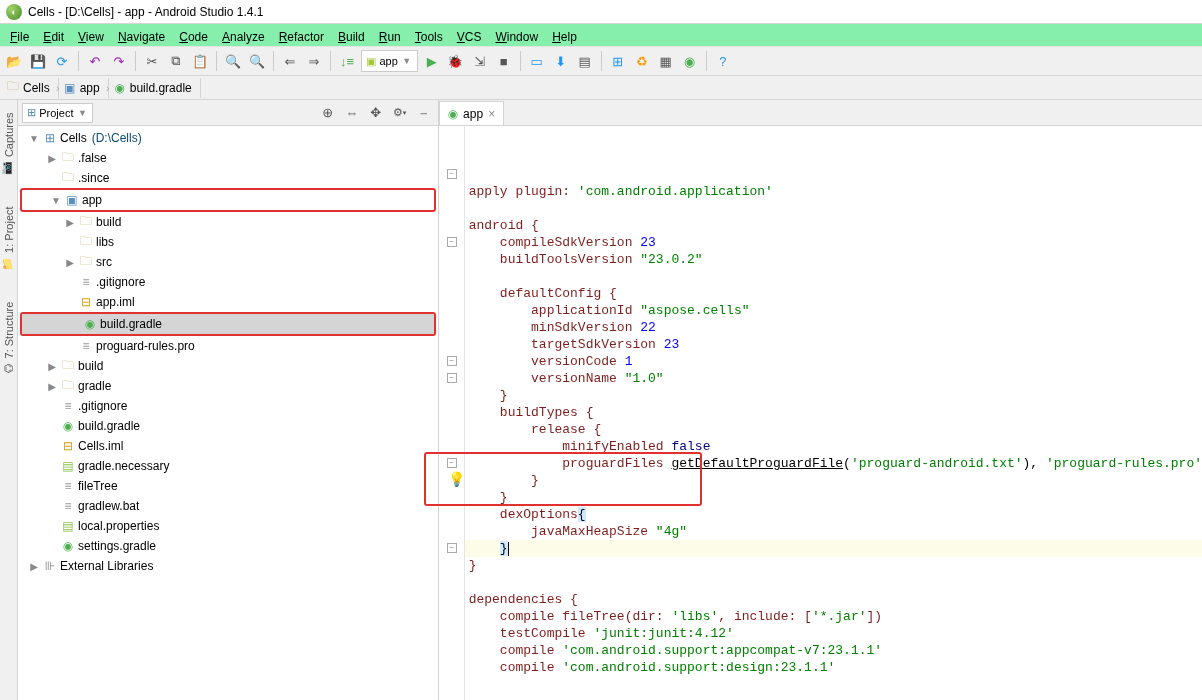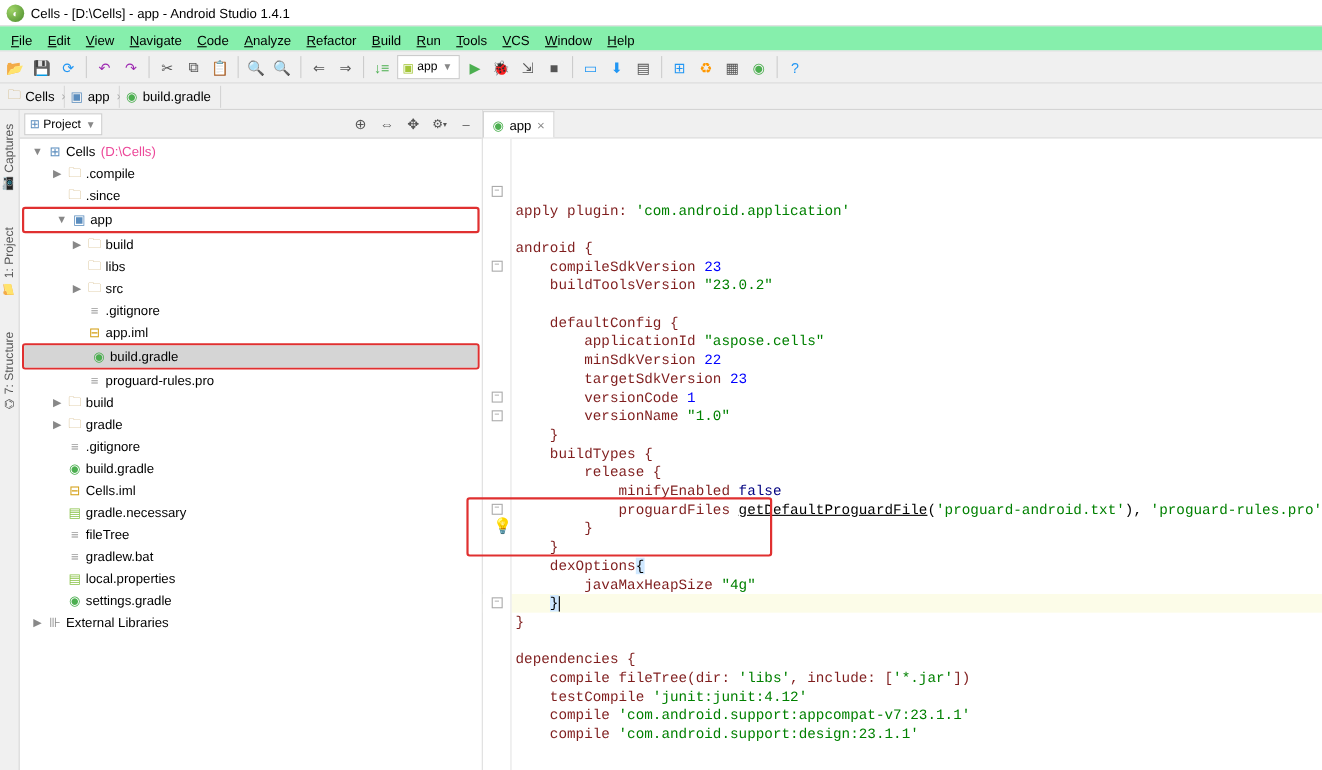--- a/index.html
+++ b/index.html
@@ -161,26 +161,26 @@
             <span style="font-size:7px">▾</span>
           </span>
         <span class="tbtn">⎯</span>
       </div>
     </div>
     <div class="tree" id="tree">
         <div class="node" style="padding-left: 10px;">
           <span class="arrow">▼</span>
           <span class="icon" style="color:#5b8dbe">⊞</span>
           <span>Cells</span>
-          <span style="color:#ec4899;margin-left:2px">(D:\Cells)</span>
-        </div>
-        <div class="node" style="padding-left: 28px;">
-          <span class="arrow">▶</span>
-          <span class="icon ico-folder">🗀</span>
-          <span>.compile</span>
+          <span style="color:#0c4a6e;margin-left:2px">(D:\Cells)</span>
+        </div>
+        <div class="node" style="padding-left: 28px;">
+          <span class="arrow">▶</span>
+          <span class="icon ico-folder">🗀</span>
+          <span>.false</span>
         </div>
         <div class="node" style="padding-left: 28px;">
           <span class="arrow"></span>
           <span class="icon ico-folder">🗀</span>
           <span>.since</span>
         </div>
         <div class="highlight-box" style="margin: 0px 2px;">
           <div class="node" style="padding-left: 28px;">
             <span class="arrow">▼</span>
             <span class="icon ico-mod">▣</span>

